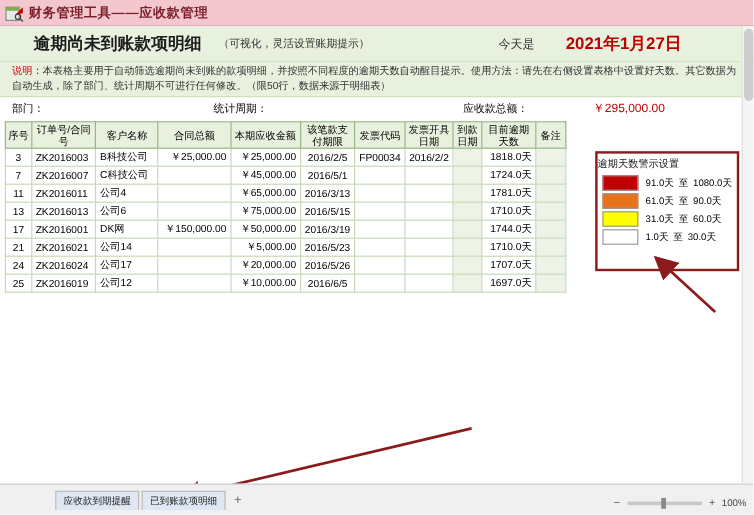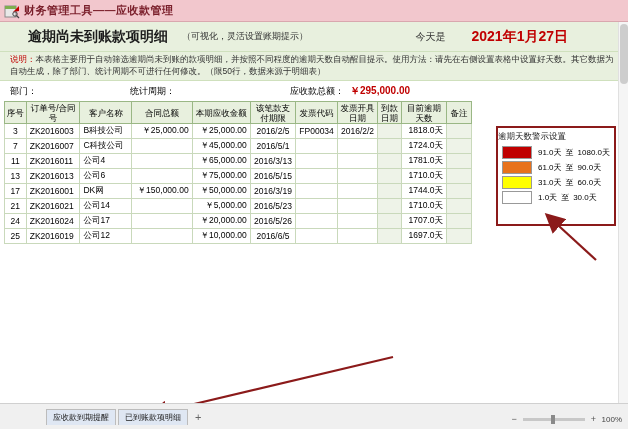--- a/index.html
+++ b/index.html
@@ -80,30 +80,31 @@
     background: #e8f0de;
     font-size: 8.5px;
     padding: 1px 10px 3px 10px;
     color: #333;
     line-height: 12px;
     border-bottom: 1px solid #cfe0bd;
   }
   .note2 .red { color: #c00000; }
   .summary {
     display: flex;
-    align-items: center;
+    align-items: flex-end;
     font-size: 9px;
     padding: 4px 0 4px 10px;
     height: 20px;
+    gap: 48px;
   }
   .summary .lbl { color: #000; }
   .summary .s1 { width: 120px; }
   .summary .s2 { width: 160px; }
   .summary .s3 { }
-  .summary .amt { color: #c00000; font-weight: bold; font-size: 10px; margin-left: 6px; }
+  .summary .amt { color: #c00000; font-weight: normal; font-size: 10px; margin-left: 6px; }
   table.grid {
     border-collapse: collapse;
     font-size: 8.5px;
     margin-left: 4px;
     width: 468px;
   }
   table.grid th {
     background: #e8f0de;
     border: 1px solid #9ab785;
     font-weight: normal;

